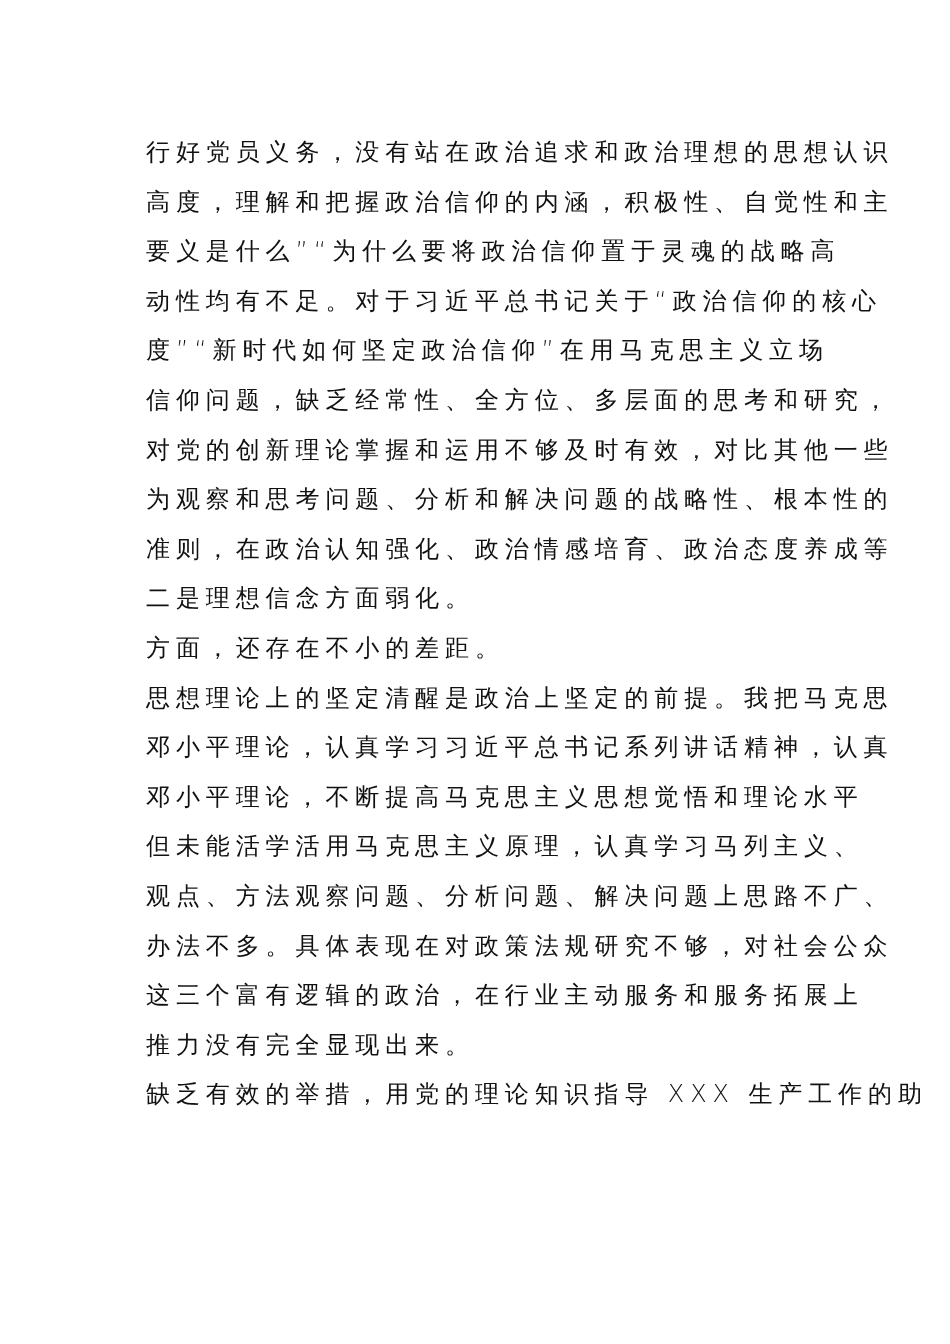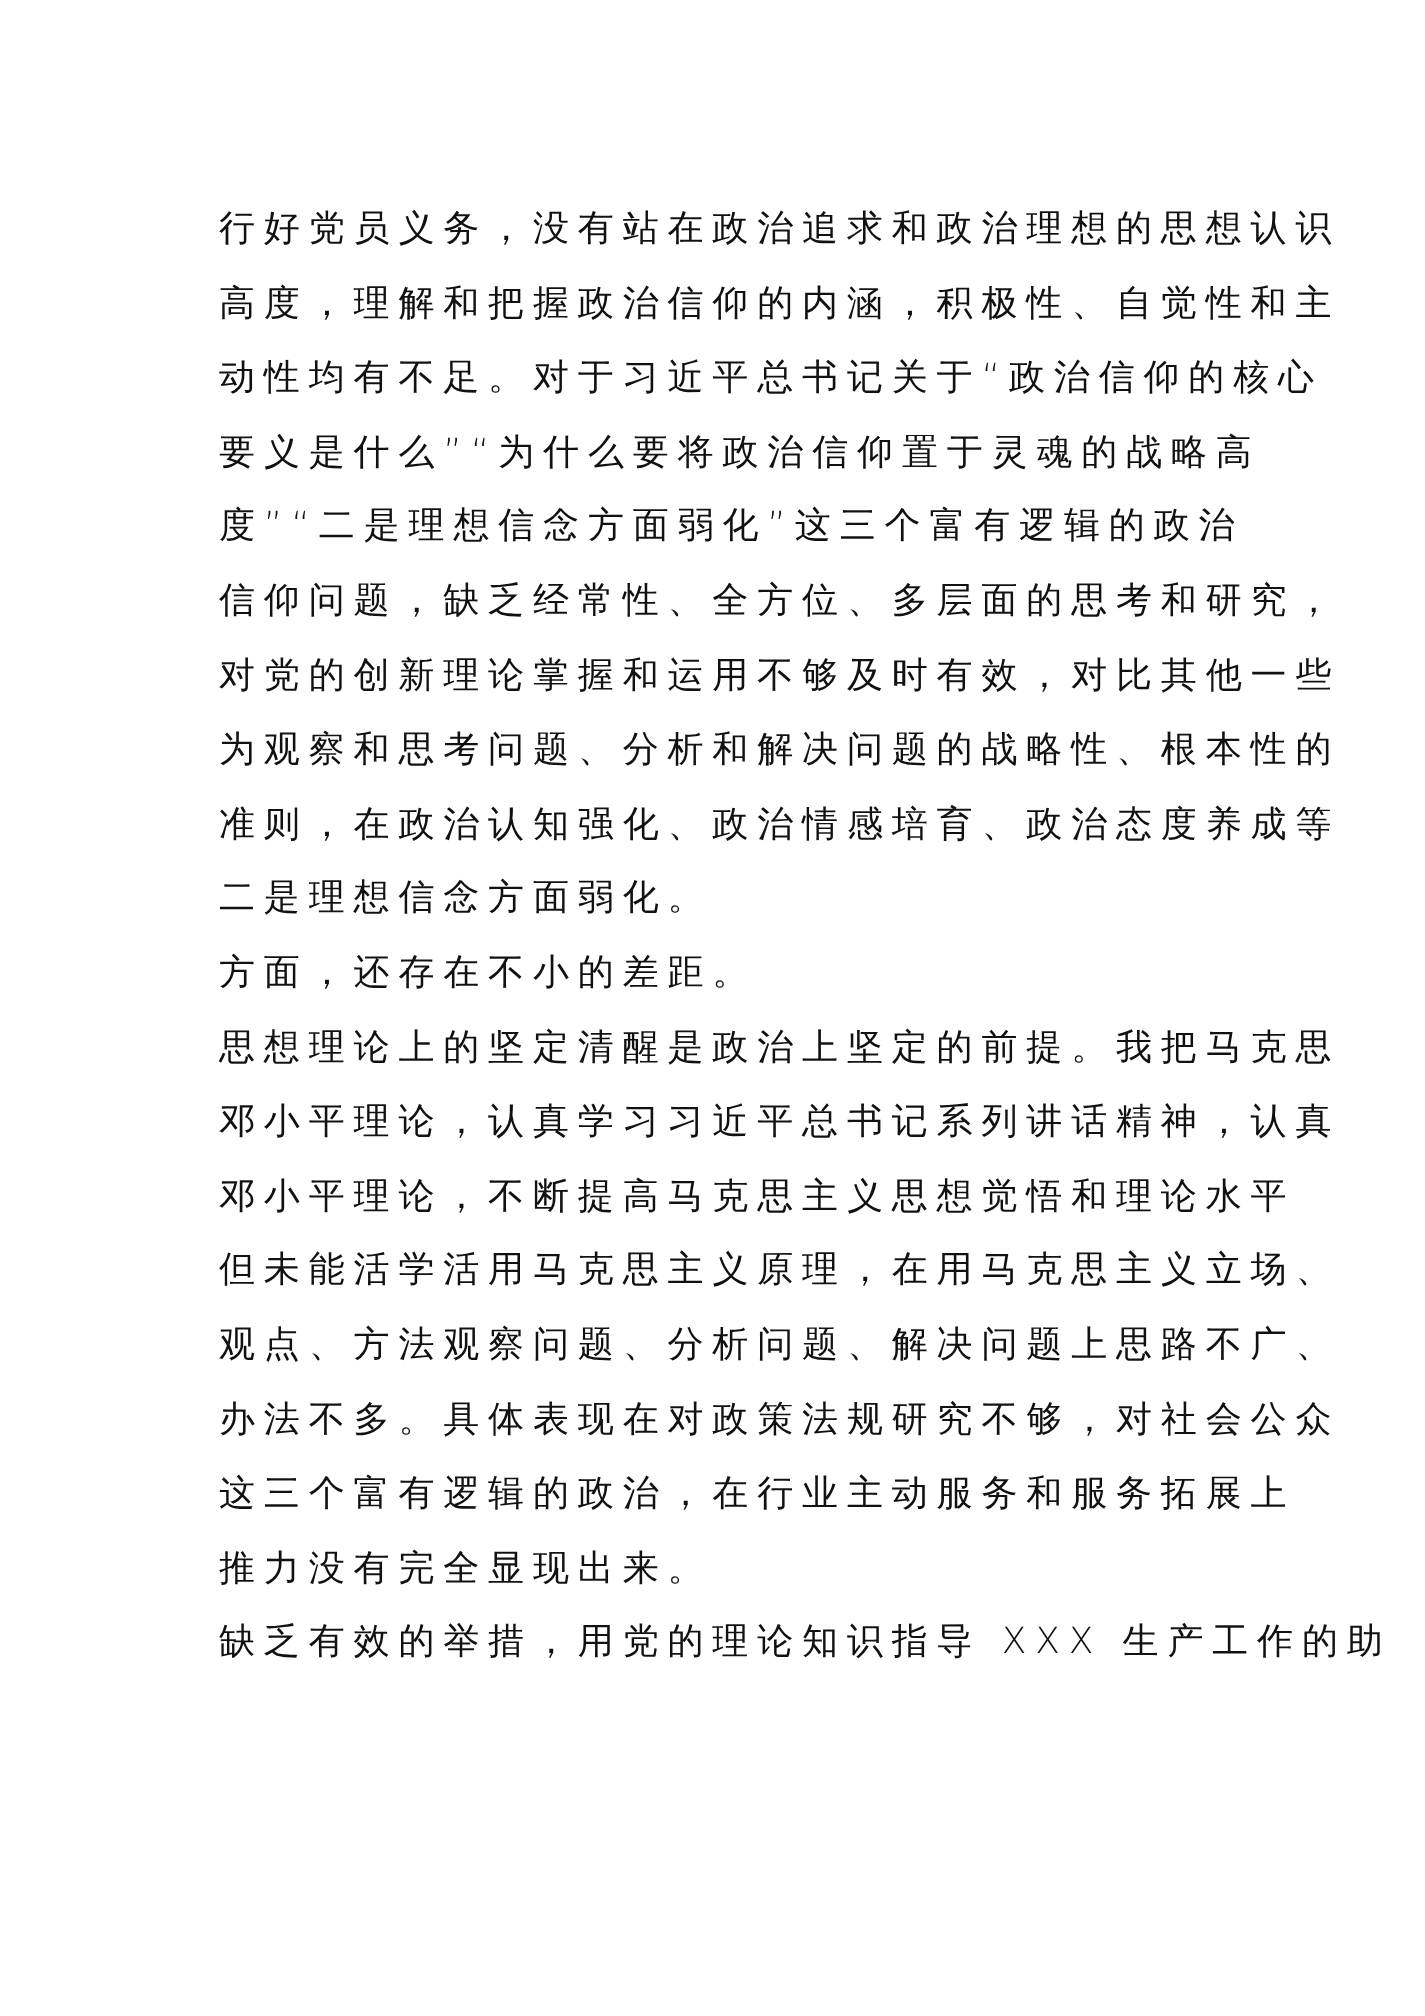--- a/index.html
+++ b/index.html
@@ -38,32 +38,32 @@
       font-weight: 300;
     }
   </style>
 </head>
 <body>
 
 <div class="page">
   <div class="text-block">
     <span class="line">行好党员义务，没有站在政治追求和政治理想的思想认识</span>
     <span class="line">高度，理解和把握政治信仰的内涵，积极性、自觉性和主</span>
+    <span class="line">要义是什么”“为什么要将政治信仰置于灵魂的战略高</span>
     <span class="line">动性均有不足。对于习近平总书记关于“政治信仰的核心</span>
-    <span class="line">要义是什么”“为什么要将政治信仰置于灵魂的战略高</span>
-    <span class="line">度”“二是理想信念方面弱化”这三个富有逻辑的政治</span>
+    <span class="line">度”“新时代如何坚定政治信仰”在用马克思主义立场</span>
     <span class="line">信仰问题，缺乏经常性、全方位、多层面的思考和研究，</span>
     <span class="line">对党的创新理论掌握和运用不够及时有效，对比其他一些</span>
     <span class="line">为观察和思考问题、分析和解决问题的战略性、根本性的</span>
     <span class="line">准则，在政治认知强化、政治情感培育、政治态度养成等</span>
     <span class="line">二是理想信念方面弱化。</span>
     <span class="line">方面，还存在不小的差距。</span>
     <span class="line">思想理论上的坚定清醒是政治上坚定的前提。我把马克思</span>
     <span class="line">邓小平理论，认真学习习近平总书记系列讲话精神，认真</span>
     <span class="line">邓小平理论，不断提高马克思主义思想觉悟和理论水平</span>
-    <span class="line">但未能活学活用马克思主义原理，在用马克思主义立场、</span>
+    <span class="line">但未能活学活用马克思主义原理，认真学习马列主义、</span>
     <span class="line">观点、方法观察问题、分析问题、解决问题上思路不广、</span>
     <span class="line">办法不多。具体表现在对政策法规研究不够，对社会公众</span>
     <span class="line">这三个富有逻辑的政治，在行业主动服务和服务拓展上</span>
     <span class="line">推力没有完全显现出来。</span>
     <span class="line">缺乏有效的举措，用党的理论知识指导 XXX 生产工作的助</span>
   </div>
 </div>
 
 </body></html>

